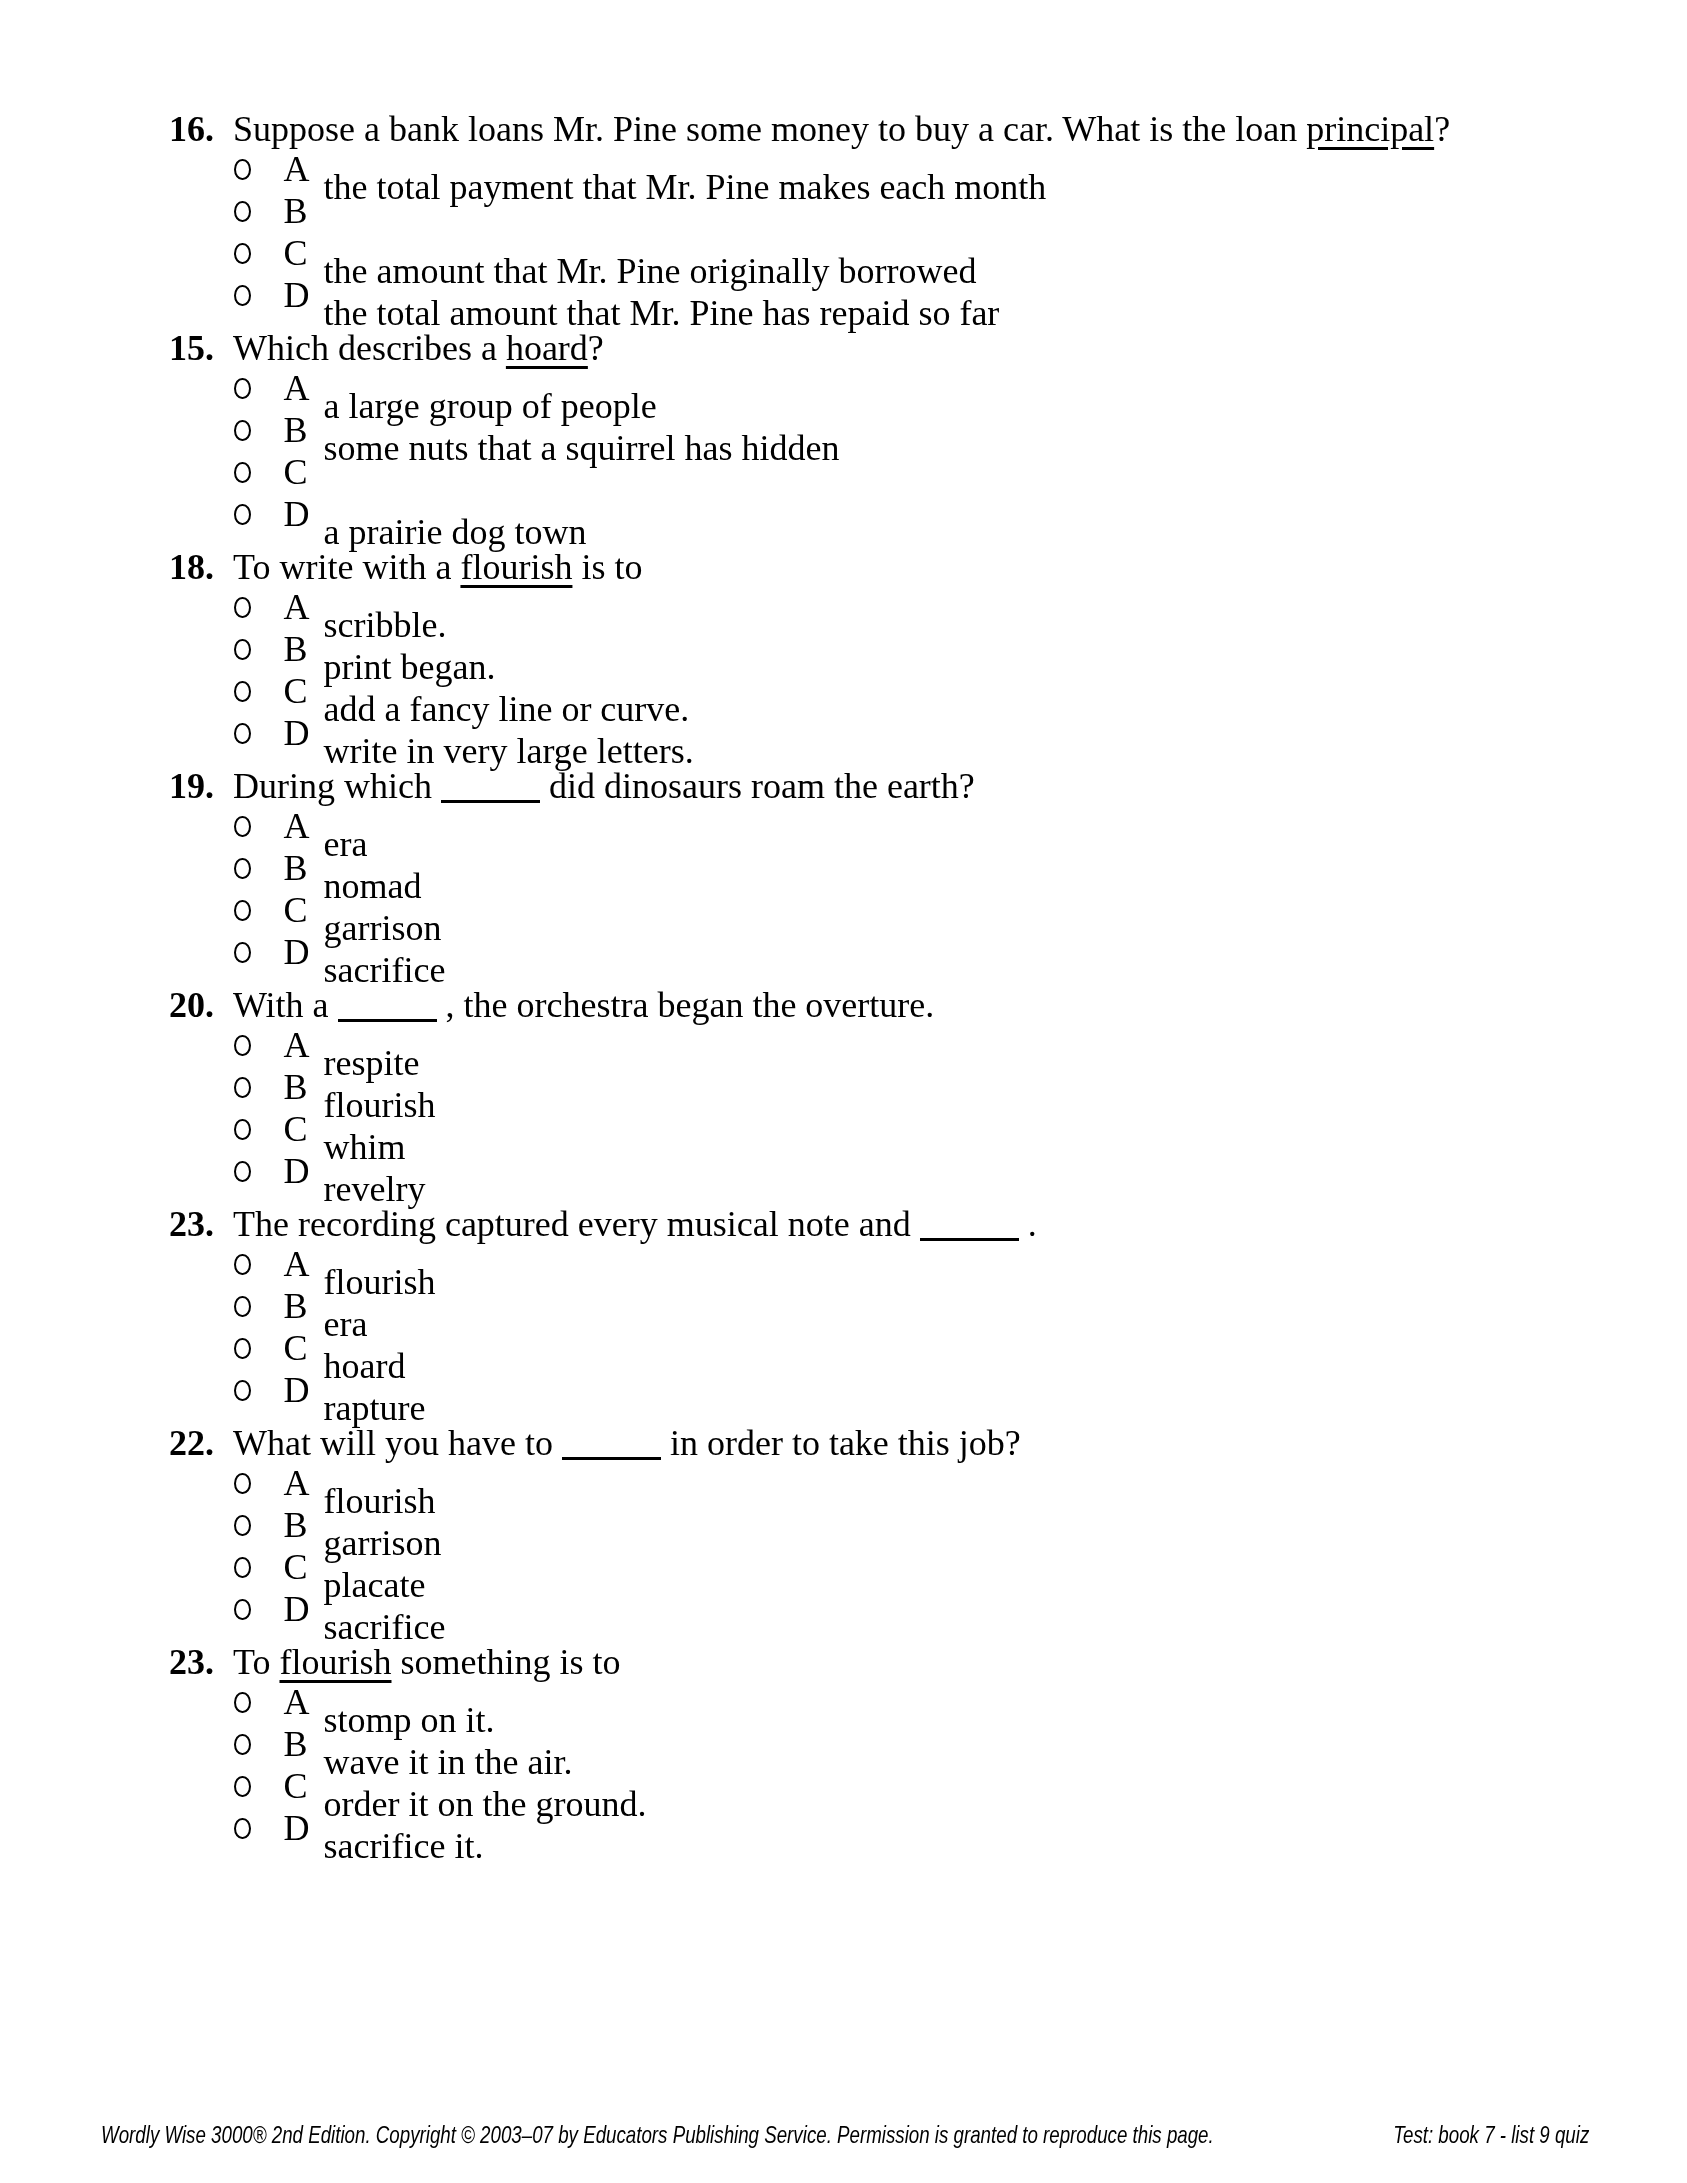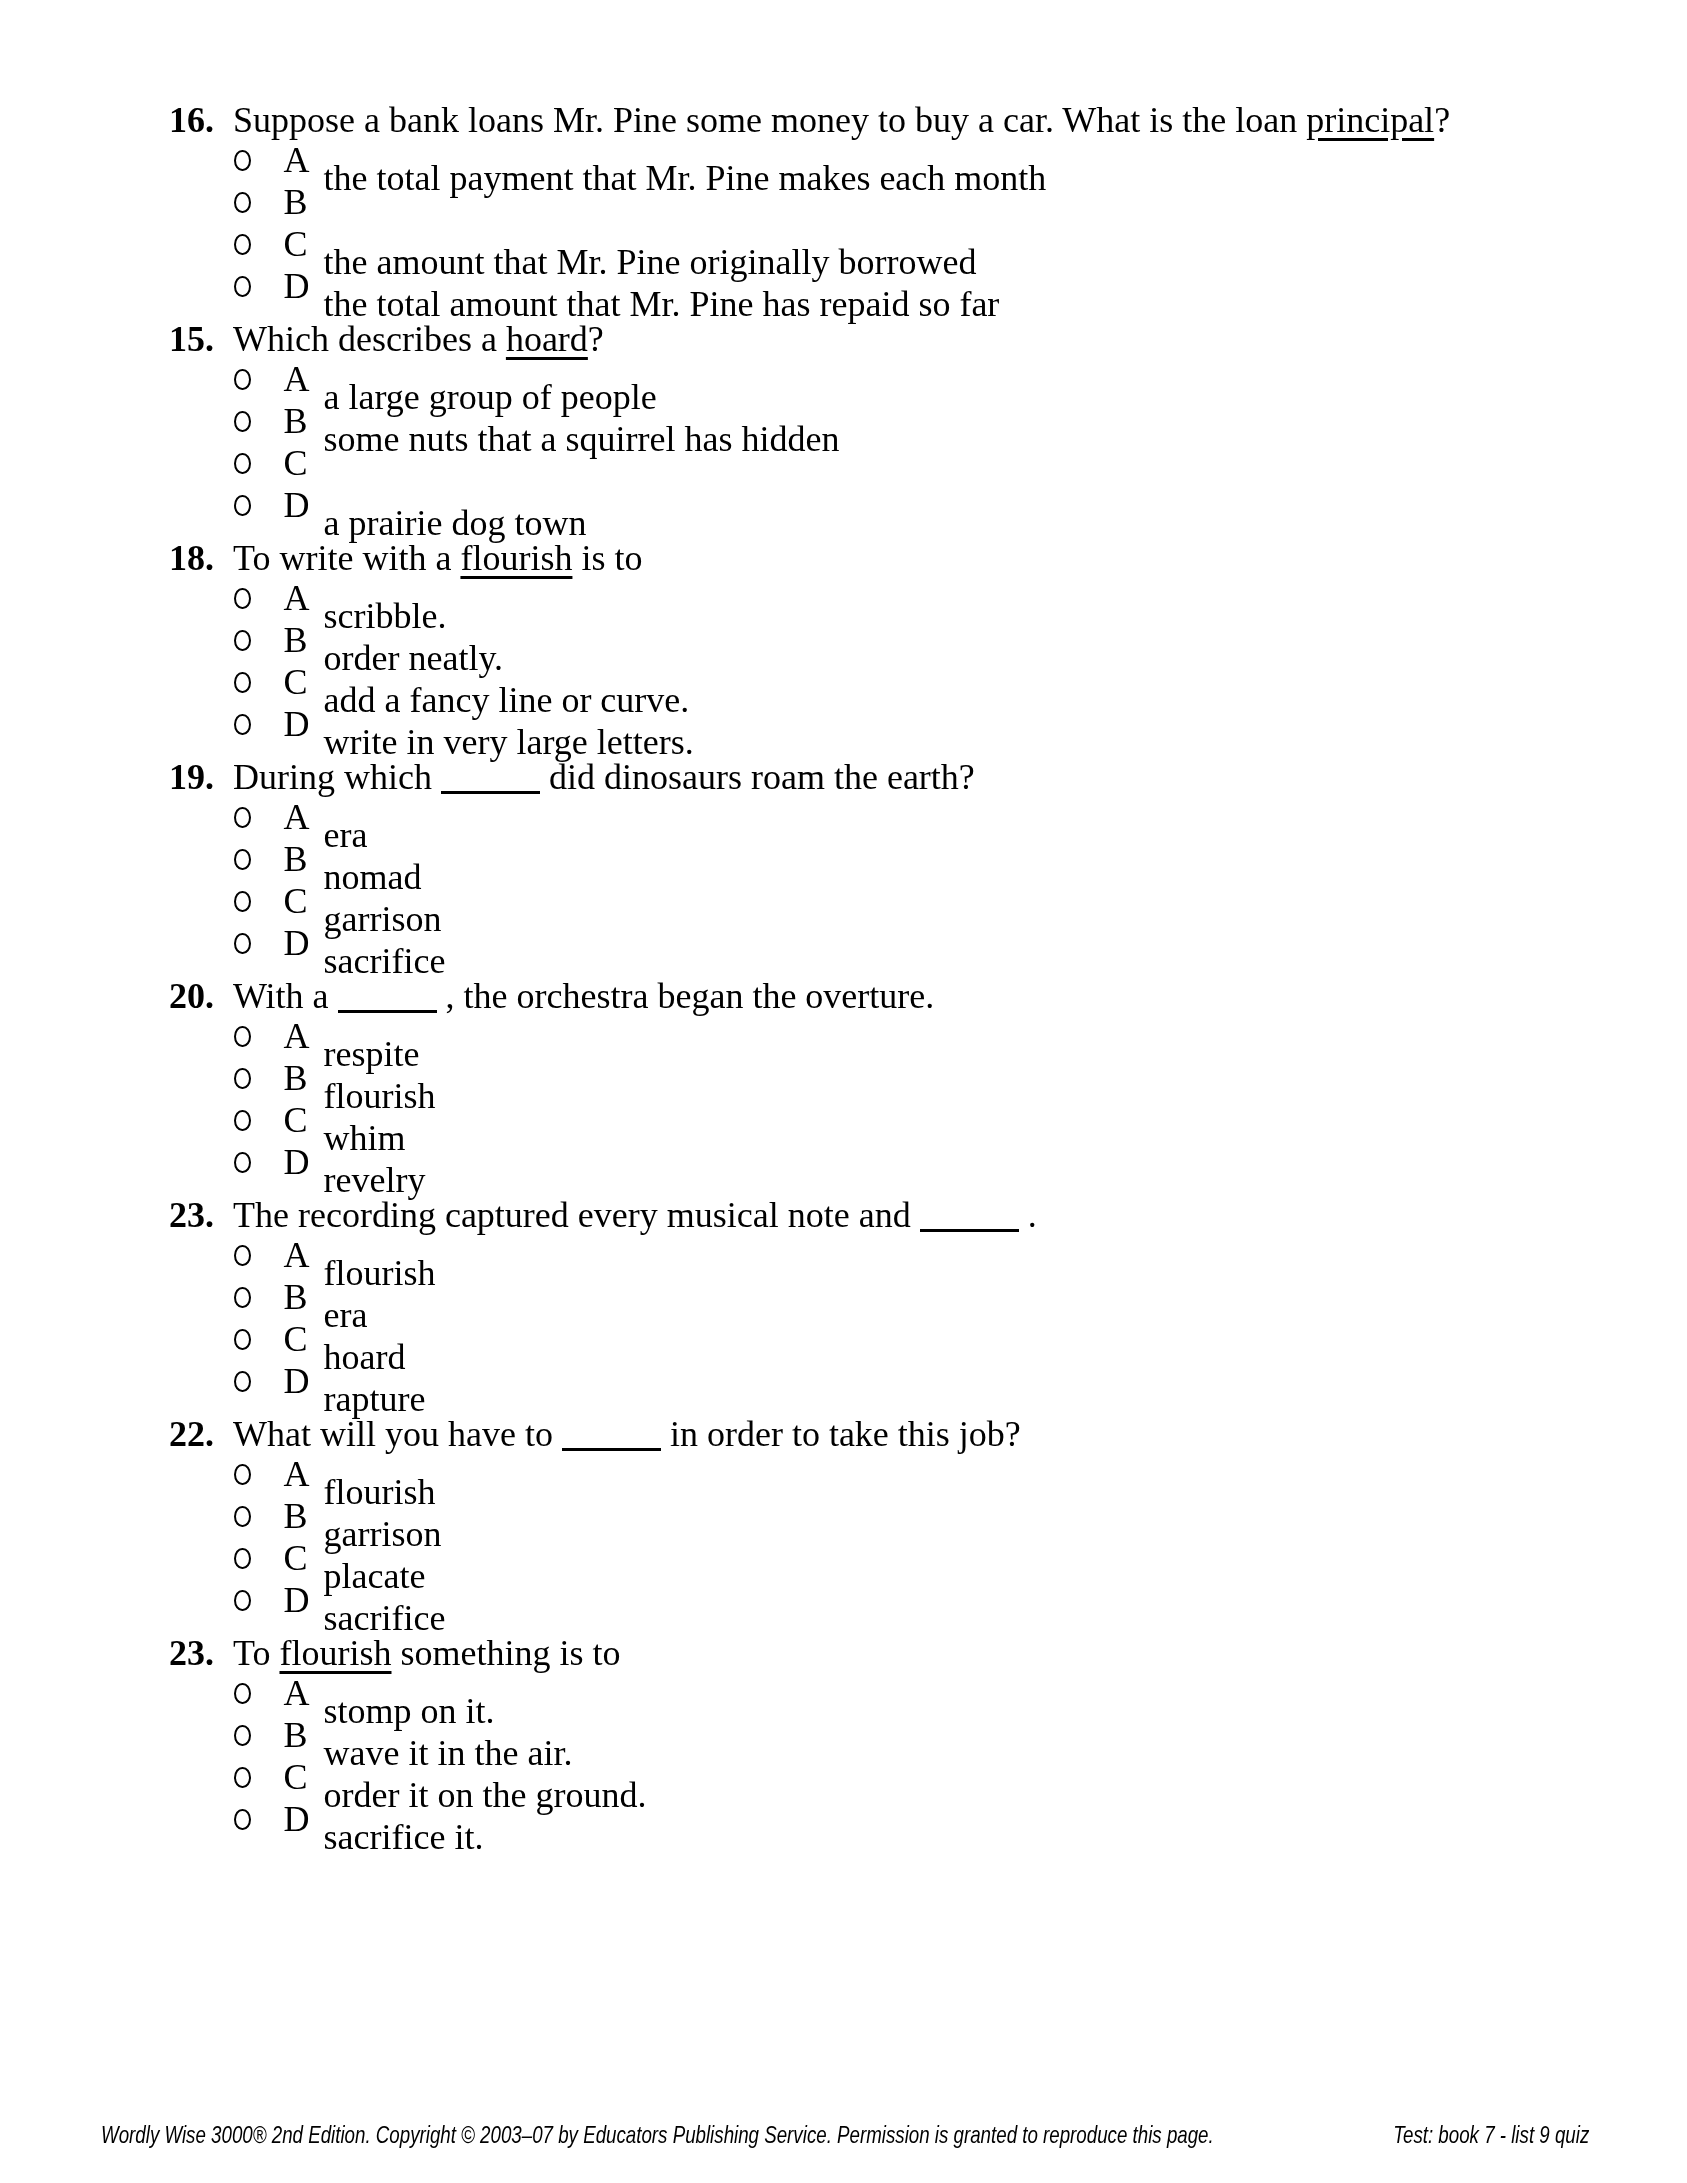--- a/index.html
+++ b/index.html
@@ -5,21 +5,21 @@
   html, body { margin: 0; padding: 0; background: #ffffff; }
   body {
     position: relative;
     width: 1687px;
     height: 2183px;
     font-family: "Liberation Serif", serif;
     font-size: 36px;
     color: #000000;
     overflow: hidden;
   }
-  .content { position: absolute; top: 102px; left: 0; width: 100%; }
+  .content { position: absolute; top: 111px; left: 0; width: 100%; }
   .question { margin-bottom: 14px; }
   .q-line { padding-left: 169px; line-height: 37px; white-space: nowrap; }
   .q-num { display: inline-block; width: 64px; font-weight: bold; }
   .u {
     text-decoration: underline;
     text-decoration-thickness: 3.3px;
     text-underline-offset: 6px;
   }
   .blank {
     display: inline-block;
@@ -105,21 +105,21 @@
   <section class="question">
     <div class="q-line"><span class="q-num">18.</span><span>To write with a </span><span class="u">flourish</span><span> is to</span></div>
     <div class="opt">
         <span class="radio"></span>
         <span class="letter">A</span>
         <span class="opt-text">scribble.</span>
       </div>
     <div class="opt">
         <span class="radio"></span>
         <span class="letter">B</span>
-        <span class="opt-text">order neatly.</span>
+        <span class="opt-text">print began.</span>
       </div>
     <div class="opt">
         <span class="radio"></span>
         <span class="letter">C</span>
         <span class="opt-text">add a fancy line or curve.</span>
       </div>
     <div class="opt">
         <span class="radio"></span>
         <span class="letter">D</span>
         <span class="opt-text">write in very large letters.</span>

